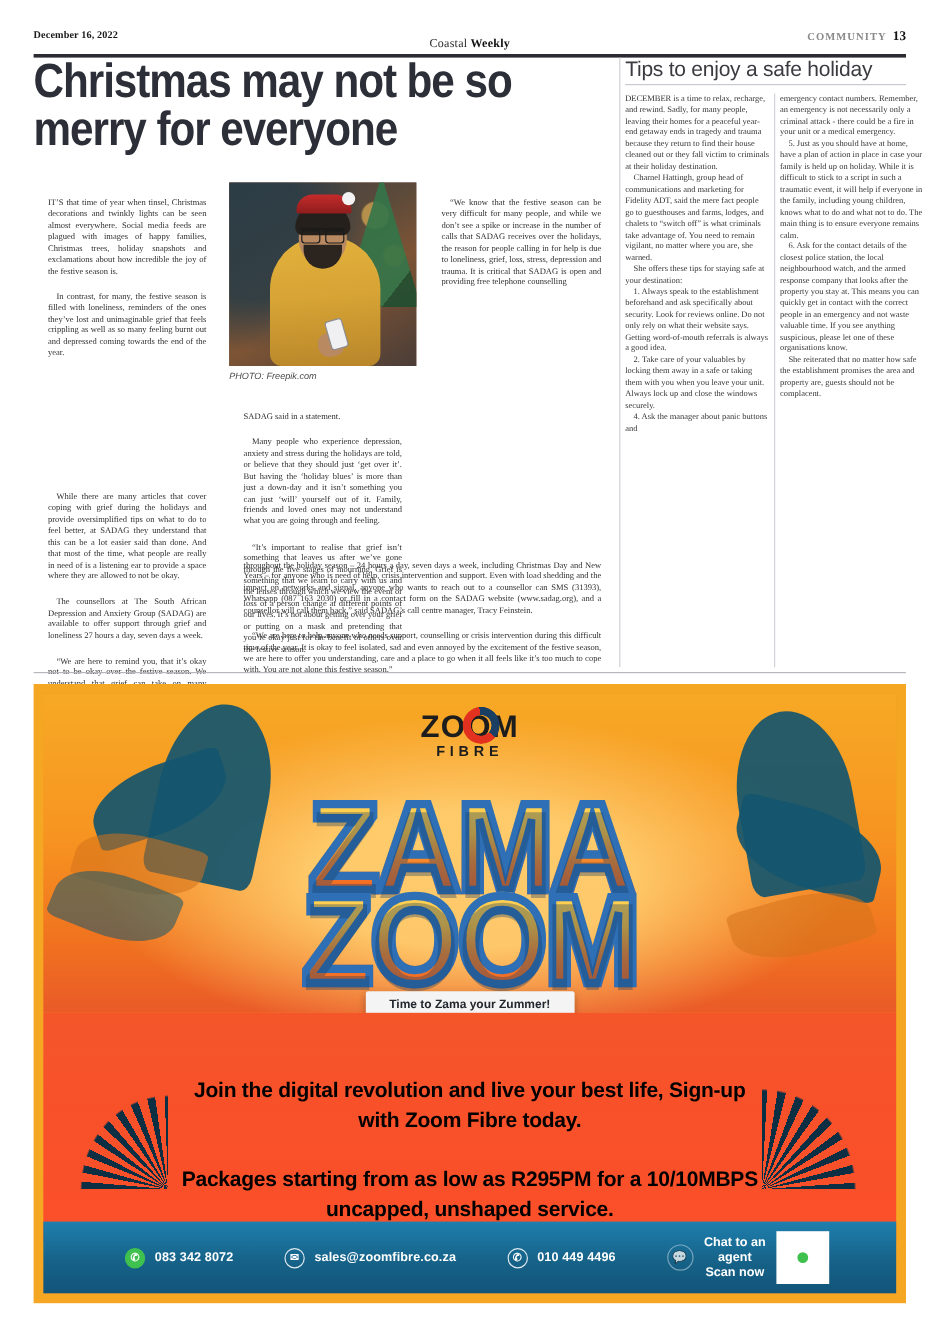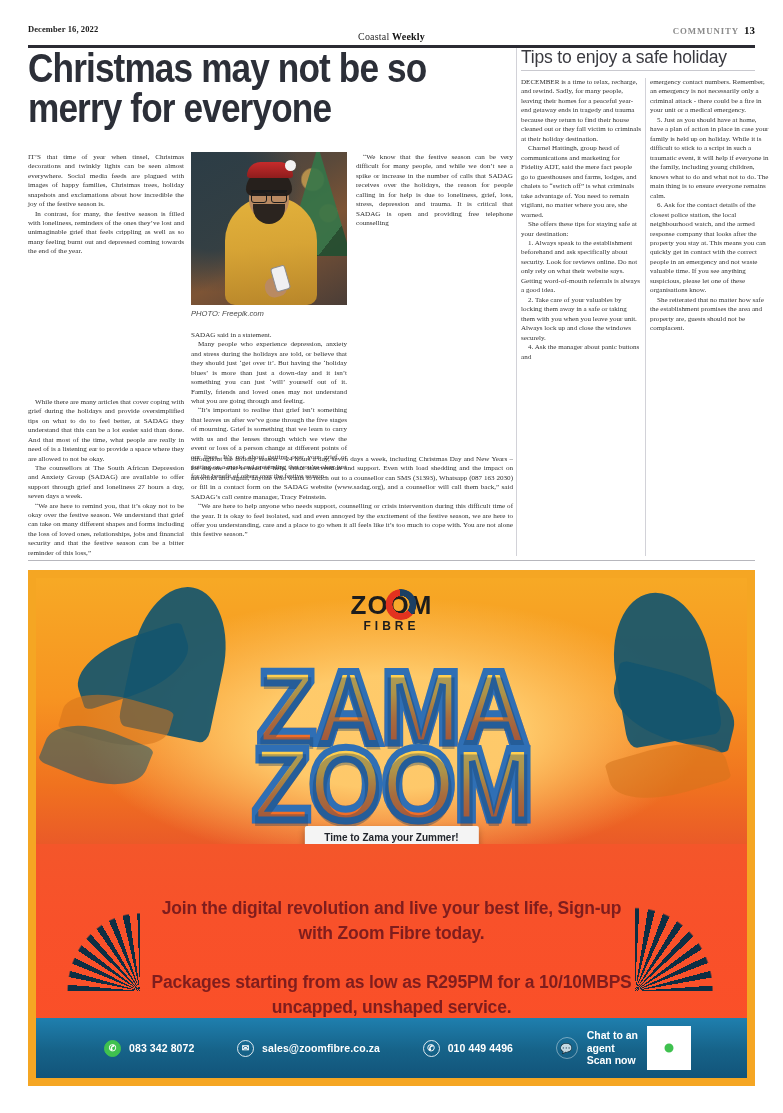--- a/index.html
+++ b/index.html
@@ -39,21 +39,21 @@
     position:absolute; left:521px; top:48px; width:235px;
     font-family:"Liberation Sans", sans-serif;
     font-weight:400; font-size:17.5px; line-height:1.1; color:#3a3a40;
     letter-spacing:-.2px;
   }
   .side-rule { position:absolute; left:521px; top:70px; width:234px; height:1px; background:#c9c9cf; }
   .vdiv { position:absolute; width:1px; background:#d2d2d8; }
 
   
   .col { position:absolute; font-size:7.1px; line-height:1.33; color:#2e2e2e; text-align:justify; }
-  .col p { text-indent:7px; margin:0; }
+  .col p { text-indent:7px; margin:12px; }
   .col p.noind { text-indent:0; }
   .side { position:absolute; font-size:7.05px; line-height:1.345; color:#333; text-align:left; }
   .side p { text-indent:7px; margin:0; }
   .side p.noind { text-indent:0; }
 
   
   #art-c1 { left:28px;  top:153px; width:156px; }
   #art-c1b{ left:28px;  top:398px; width:156px; }
   #art-c2 { left:191px; top:331px; width:156px; }
   #art-c3 { left:356px; top:153px; width:157px; }
@@ -156,21 +156,21 @@
   .tagline {
     background:#f4f4f4; color:#22262d; font-weight:800; font-size:10px;
     padding:6px 20px 7px; border-radius:2px; white-space:nowrap;
     box-shadow:0 3px 6px rgba(0,0,0,.25);
   }
 
   .ad-mid {
     position:absolute; left:0; right:0; top:266px; height:191px;
     background:linear-gradient(180deg,#f4562a 0%, #f8512a 40%, #fb4f28 100%);
   }
-  .ad-copy { position:absolute; left:0; right:0; top:318px; text-align:center; color:#7f1d1d; }
+  .ad-copy { position:absolute; left:0; right:0; top:318px; text-align:center; color:#000000; }
   .copy1 { font-size:17.5px; font-weight:800; line-height:1.42; letter-spacing:-.2px; }
   .copy2 { font-size:17.5px; font-weight:800; line-height:1.42; letter-spacing:-.2px; margin-top:24px; }
 
   .palm { position:absolute; bottom:0; width:0; height:0; }
   .palm-l { left:-6px; bottom:44px; width:110px; height:118px;
      background:radial-gradient(ellipse at 100% 100%, #0d2f44 0 46%, transparent 47%);
      -webkit-mask: repeating-conic-gradient(from 160deg at 100% 100%, #000 0 5deg, transparent 5deg 11deg);
              mask: repeating-conic-gradient(from 160deg at 100% 100%, #000 0 5deg, transparent 5deg 11deg);}
   .palm-r { right:-6px; bottom:44px; width:118px; height:126px;
      background:radial-gradient(ellipse at 0% 100%, #0d2f44 0 46%, transparent 47%);
@@ -186,21 +186,21 @@
     display:flex; align-items:center; padding:0 56px 0 68px; gap:0; color:#fff;
   }
   .contact { display:flex; align-items:center; gap:8px; font-size:10.5px; font-weight:700; letter-spacing:.1px; }
   .c-ico { width:17px; height:17px; border-radius:50%; display:flex; align-items:center; justify-content:center;
     border:1.4px solid rgba(255,255,255,.85); font-size:9px; }
   .c-ico.wa { background:#3fc14f; border-color:#3fc14f; }
   .sp { flex:1; }
   .chat { display:flex; align-items:center; gap:9px; }
   .chat-ico { width:22px; height:22px; border-radius:50%; border:1.4px solid rgba(255,255,255,.55);
      display:flex; align-items:center; justify-content:center; font-size:10px; opacity:.75; }
-  .chat-txt { font-size:10.5px; font-weight:800; line-height:1.22; text-align:left; }
+  .chat-txt { font-size:10.5px; font-weight:800; line-height:1.22; text-align:center; }
   .qr { width:44px; height:44px; background:#fff; padding:2px; position:relative; }
   .qr-grid { width:100%; height:100%;
      background-image:
        repeating-linear-gradient(90deg,#111 0 2px, #fff 2px 4px),
        repeating-linear-gradient(0deg,#111 0 2px, #fff 2px 4px);
      background-blend-mode:multiply; }
   .qr-dot { position:absolute; left:50%; top:50%; transform:translate(-50%,-50%);
      width:13px; height:13px; border-radius:50%; background:#3fc14f; border:2px solid #fff; }
 </style>
 </head>

